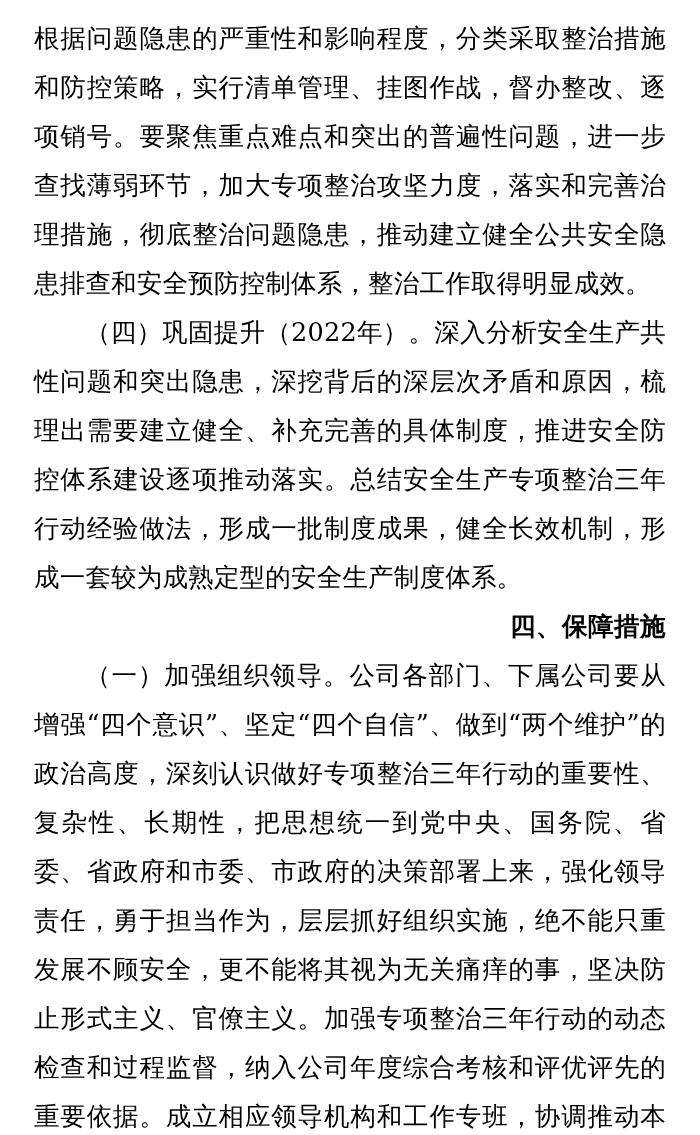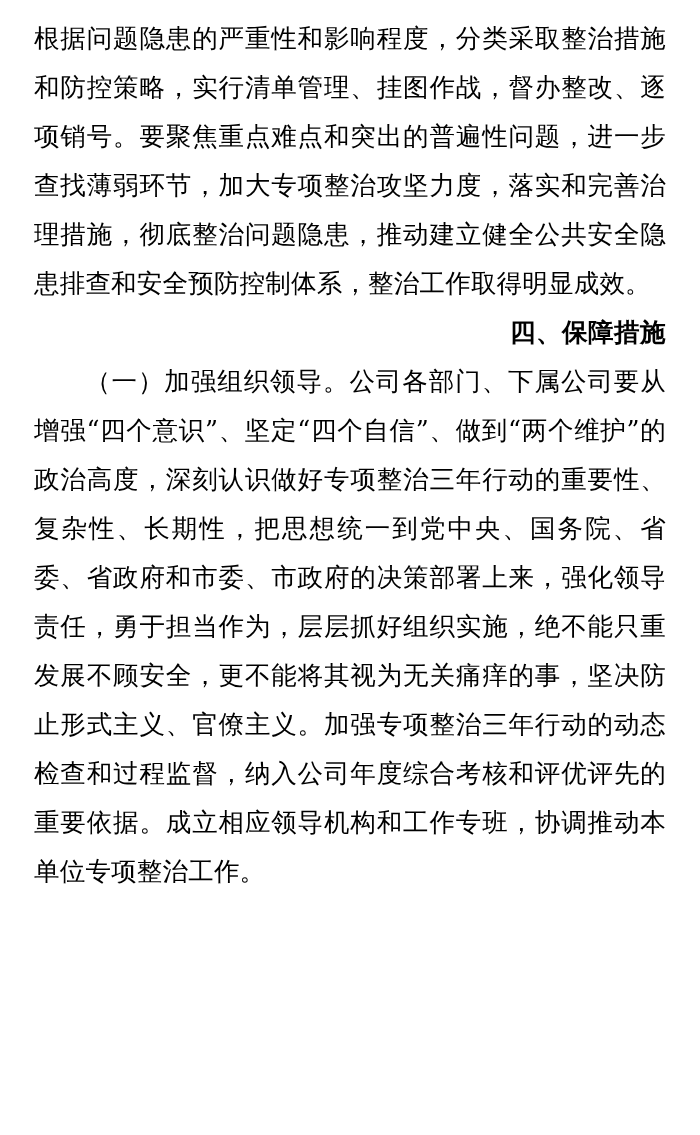--- a/index.html
+++ b/index.html
@@ -49,19 +49,20 @@
   }
 </style>
 </head>
 <body>
 
 <div class="page">
   <div class="doc-body">
 
     <p class="para">根据问题隐患的严重性和影响程度，分类采取整治措施和防控策略，实行清单管理、挂图作战，督办整改、逐项销号。要聚焦重点难点和突出的普遍性问题，进一步查找薄弱环节，加大专项整治攻坚力度，落实和完善治理措施，彻底整治问题隐患，推动建立健全公共安全隐患排查和安全预防控制体系，整治工作取得明显成效。</p>
 
+    <p class="para indent">（四）巩固提升（2022年）。深入分析安全生产共性问题和突出隐患，深挖背后的深层次矛盾和原因，梳理出需要建立健全、补充完善的具体制度，推进安全防控体系建设逐项推动落实。总结安全生产专项整治三年行动经验做法，形成一批制度成果，健全长效机制，形成一套较为成熟定型的安全生产制度体系。</p>
 
     <h2 class="heading">四、保障措施</h2>
 
     <p class="para indent">（一）加强组织领导。公司各部门、下属公司要从增强“四个意识”、坚定“四个自信”、做到“两个维护”的政治高度，深刻认识做好专项整治三年行动的重要性、复杂性、长期性，把思想统一到党中央、国务院、省委、省政府和市委、市政府的决策部署上来，强化领导责任，勇于担当作为，层层抓好组织实施，绝不能只重发展不顾安全，更不能将其视为无关痛痒的事，坚决防止形式主义、官僚主义。加强专项整治三年行动的动态检查和过程监督，纳入公司年度综合考核和评优评先的重要依据。成立相应领导机构和工作专班，协调推动本单位专项整治工作。</p>
 
   </div>
 </div>
 
 </body></html>

